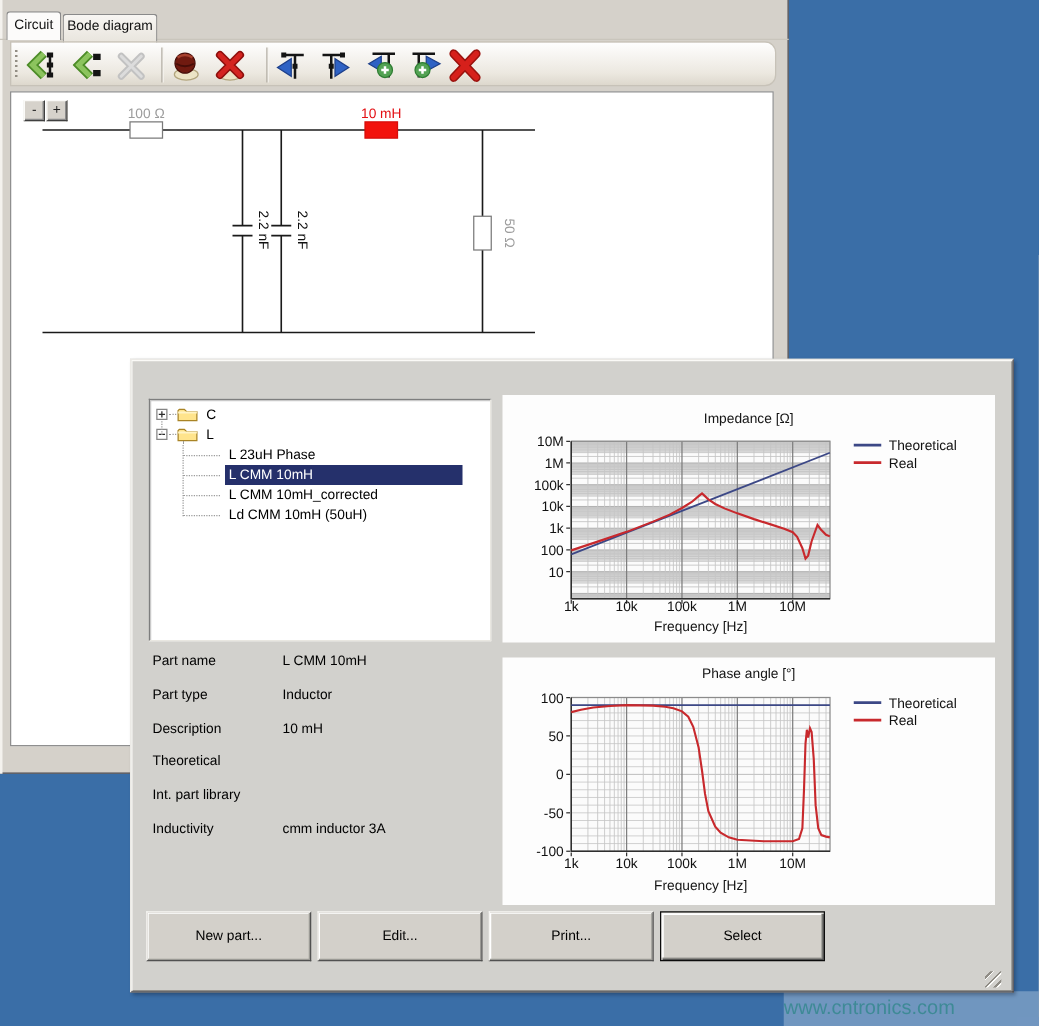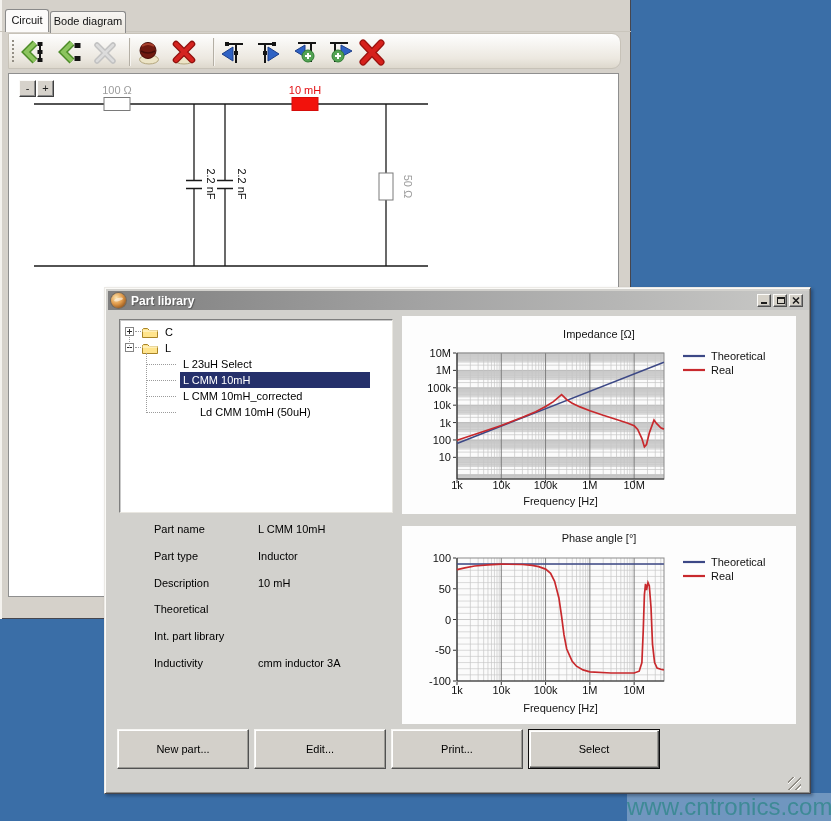--- a/index.html
+++ b/index.html
@@ -51,38 +51,38 @@
     box-shadow:inset 1px 1px 0 #c9c9c9; }
   .pm-box { width:9px; height:9px; background:#fff; border:1px solid #858585; }
   .pm-box .h { position:absolute; left:1px; top:3px; width:5px; height:1px; background:#2c2c2c; }
   .pm-box .v { position:absolute; left:3px; top:1px; width:1px; height:5px; background:#2c2c2c; }
   .dotted-v { border-left:1px dotted #9b9b9b; width:0; }
   .dotted-h { border-top:1px dotted #9b9b9b; height:0; }
   .tree-label { font-size:11px; color:#000; }
   #tree-sel { left:60px; top:52px; width:190px; height:16px; background:#25306b; }
   #tree-sel .tree-label { color:#fff; }
 
-  .detail-label, .detail-value { font-size:11px; color:#000;margin-left:32px; }
+  .detail-label, .detail-value { font-size:11px; color:#000; }
   .detail-label { left:17px; }
   .detail-value { left:121px; }
 
   .chart-panel { left:297px; width:394px; height:198px; background:#fdfdfd; }
   #chart1 { top:28px; } #chart2 { top:238px; }
 
   .action-btn { top:441px; width:132px; height:40px; background:#d3d0ca; font-size:11px; color:#000;
     text-align:center; line-height:38px;
     border:1px solid; border-color:#f7f6f3 #515151 #515151 #f7f6f3;
     box-shadow:inset -1px -1px 0 #9b9a95, inset 1px 1px 0 #ffffff; }
   #btn-select { border:1px solid #0c0c0c; box-shadow:inset 1px 1px 0 #f7f6f3, inset -1px -1px 0 #515151, inset -2px -2px 0 #9b9a95, inset 2px 2px 0 #ffffff; }
   #dlg-grip { left:683px; top:489px; width:13px; height:13px;
     background:repeating-linear-gradient(135deg, rgba(0,0,0,0) 0 3px, #908d86 3px 4.5px, #fdfdfb 4.5px 5.5px); }
 
   
   #watermark { left:627px; top:793px; width:204px; height:28px; background:rgba(255,255,255,.28); }
-  #watermark-text { width:100%; height:100%; font-size:24px; color:#3e8a96; text-align:right; line-height:27px; padding-right:3px; }
+  #watermark-text { width:100%; height:100%; font-size:16px; color:#3e8a96; line-height:27px; padding-right:3px; }
 
   svg text { font-family:"Liberation Sans",sans-serif; }
 </style>
 </head>
 <body>
 
 <div id="main-window" class="abs">
   <div id="main-left-hl" class="abs"></div>
   <div id="tab-underline" class="abs"></div>
   <div id="tab-circuit" class="abs tab">Circuit</div>
@@ -199,35 +199,20 @@
       <text x="108" y="20" font-size="11" fill="#9c9c9c" text-anchor="middle">100 Ω</text>
       <text x="296" y="20" font-size="11" fill="#e30f13" text-anchor="middle">10 mH</text>
       <text x="198" y="110" font-size="11" fill="#111" text-anchor="middle" transform="rotate(90 198 110)">2.2 nF</text>
       <text x="229" y="110" font-size="11" fill="#111" text-anchor="middle" transform="rotate(90 229 110)">2.2 nF</text>
       <text x="395" y="112.5" font-size="11" fill="#9c9c9c" text-anchor="middle" transform="rotate(90 395 112.5)">50 Ω</text>
     </svg>
   </div>
 </div>
 
 <div id="dialog" class="abs">
-  <div id="titlebar" class="abs">
-    <div id="title-icon" class="abs"></div>
-    <div id="title-text" class="abs">Part library</div>
-    <div id="btn-min" class="abs win-btn">
-        <i></i>
-      </div>
-    <div id="btn-max" class="abs win-btn">
-        <i></i>
-      </div>
-    <div id="btn-close" class="abs win-btn">
-        <svg width="12" height="11" style="position:absolute;left:0;top:0">
-          <path d="M3 2.5 L9 8.5 M9 2.5 L3 8.5" stroke="#1c1c1c" stroke-width="1.6"></path>
-        </svg>
-      </div>
-  </div>
 
   <div id="tree-panel" class="abs">
     <div class="abs pm-box" style="left:5px;top:7px">
         <span class="h"></span>
         <span class="v"></span>
       </div>
     <div class="abs pm-box" style="left:5px;top:23px">
         <span class="h"></span>
       </div>
     <div class="abs dotted-v" style="left:9px;top:17px;height:11px"></div>
@@ -241,26 +226,26 @@
           <path d="M1.5 3.5 L1.5 11.5 L16.5 11.5 L16.5 4.5 L8.5 4.5 L6.5 2.5 L2.5 2.5 Z" fill="#ffe48c" stroke="#a98426"></path>
           <path d="M1.5 5 L16.5 5" stroke="#fff3c4" stroke-width="1.5"></path>
         </svg></span>
     <span class="abs tree-label" style="left:45px;top:6px">C</span>
     <span class="abs tree-label" style="left:45px;top:22px">L</span>
     <div class="abs dotted-v" style="left:26px;top:33px;height:60px"></div>
     <div class="abs dotted-h" style="left:26px;top:44px;width:30px"></div>
     <div class="abs dotted-h" style="left:26px;top:60px;width:30px"></div>
     <div class="abs dotted-h" style="left:26px;top:76px;width:30px"></div>
     <div class="abs dotted-h" style="left:26px;top:92px;width:30px"></div>
-    <span class="abs tree-label" style="left:63px;top:38px">L 23uH Select</span>
+    <span class="abs tree-label" style="left:63px;top:38px">L 23uH Phase</span>
     <div id="tree-sel" class="abs">
       <span class="abs tree-label" style="left:3px;top:2px">L CMM 10mH</span>
     </div>
     <span class="abs tree-label" style="left:63px;top:70px">L CMM 10mH_corrected</span>
-    <span class="abs tree-label" style="left:80px;top:86px">Ld CMM 10mH (50uH)</span>
+    <span class="abs tree-label" style="left:63px;top:86px">Ld CMM 10mH (50uH)</span>
   </div>
 
   <div class="abs detail-label" style="top:235px">Part name</div>
   <div class="abs detail-value" style="top:235px">L CMM 10mH</div>
   <div class="abs detail-label" style="top:262px">Part type</div>
   <div class="abs detail-value" style="top:262px">Inductor</div>
   <div class="abs detail-label" style="top:289px">Description</div>
   <div class="abs detail-value" style="top:289px">10 mH</div>
   <div class="abs detail-label" style="top:315px">Theoretical</div>
   <div class="abs detail-value" style="top:315px"></div>

